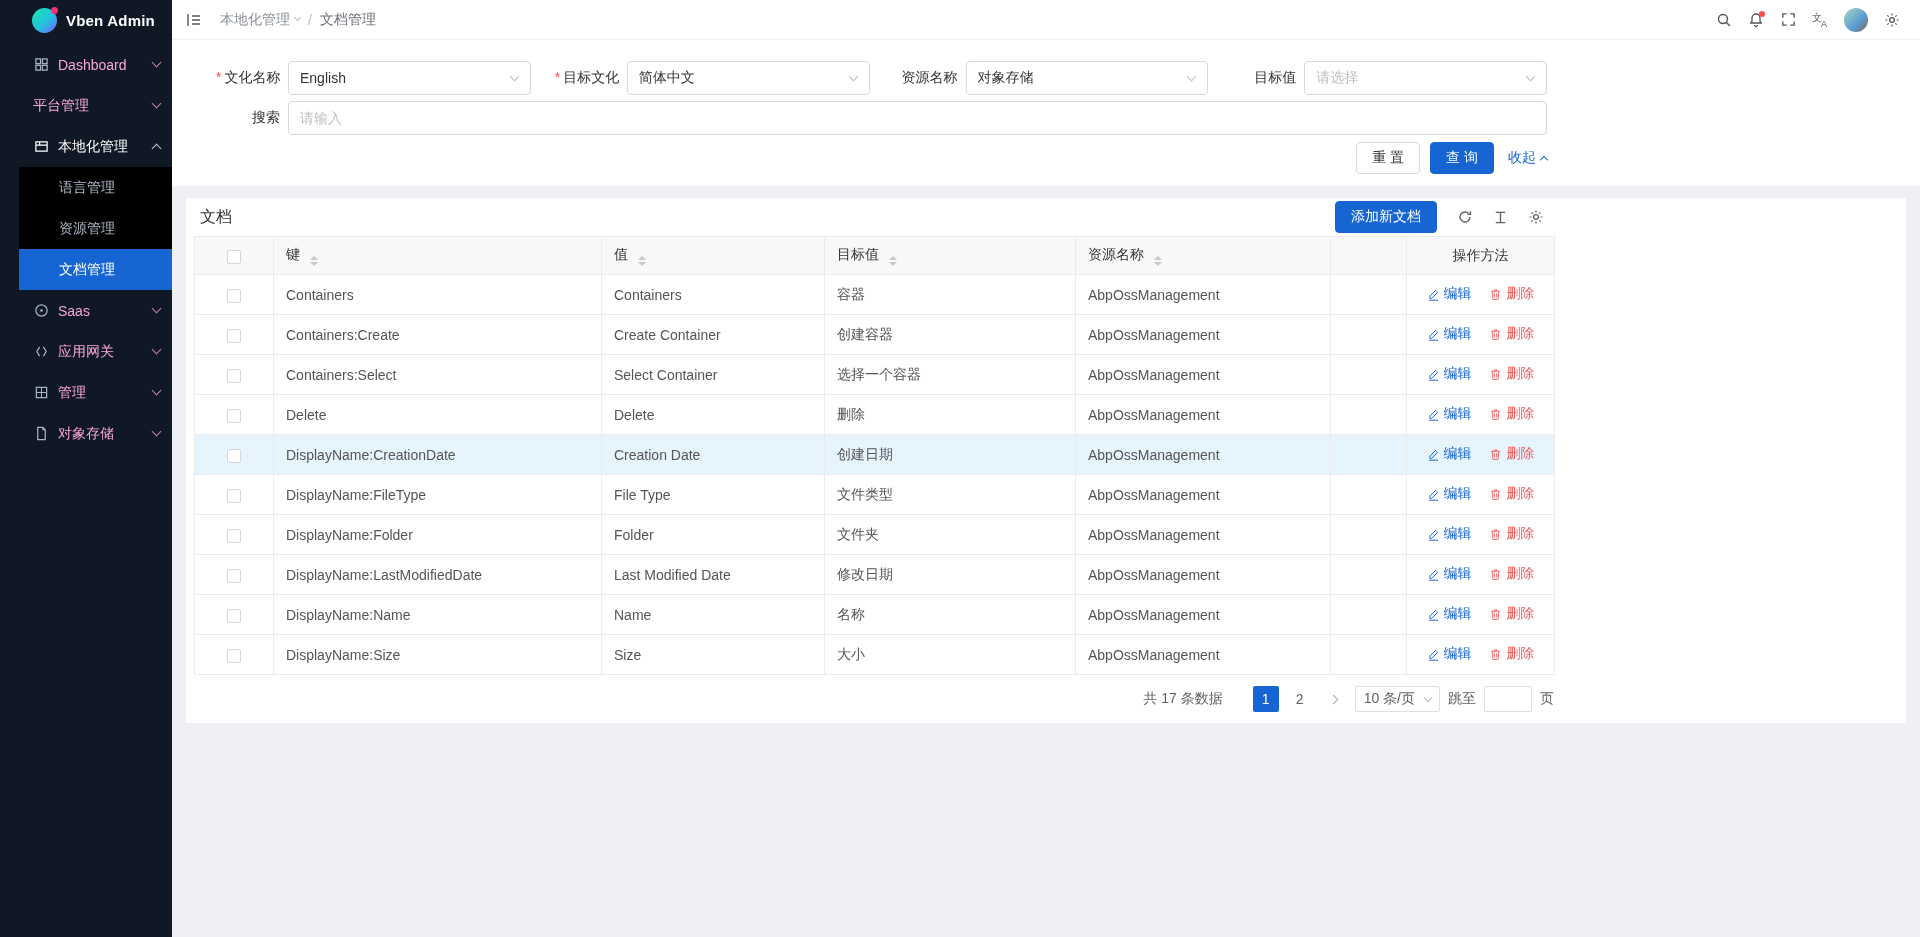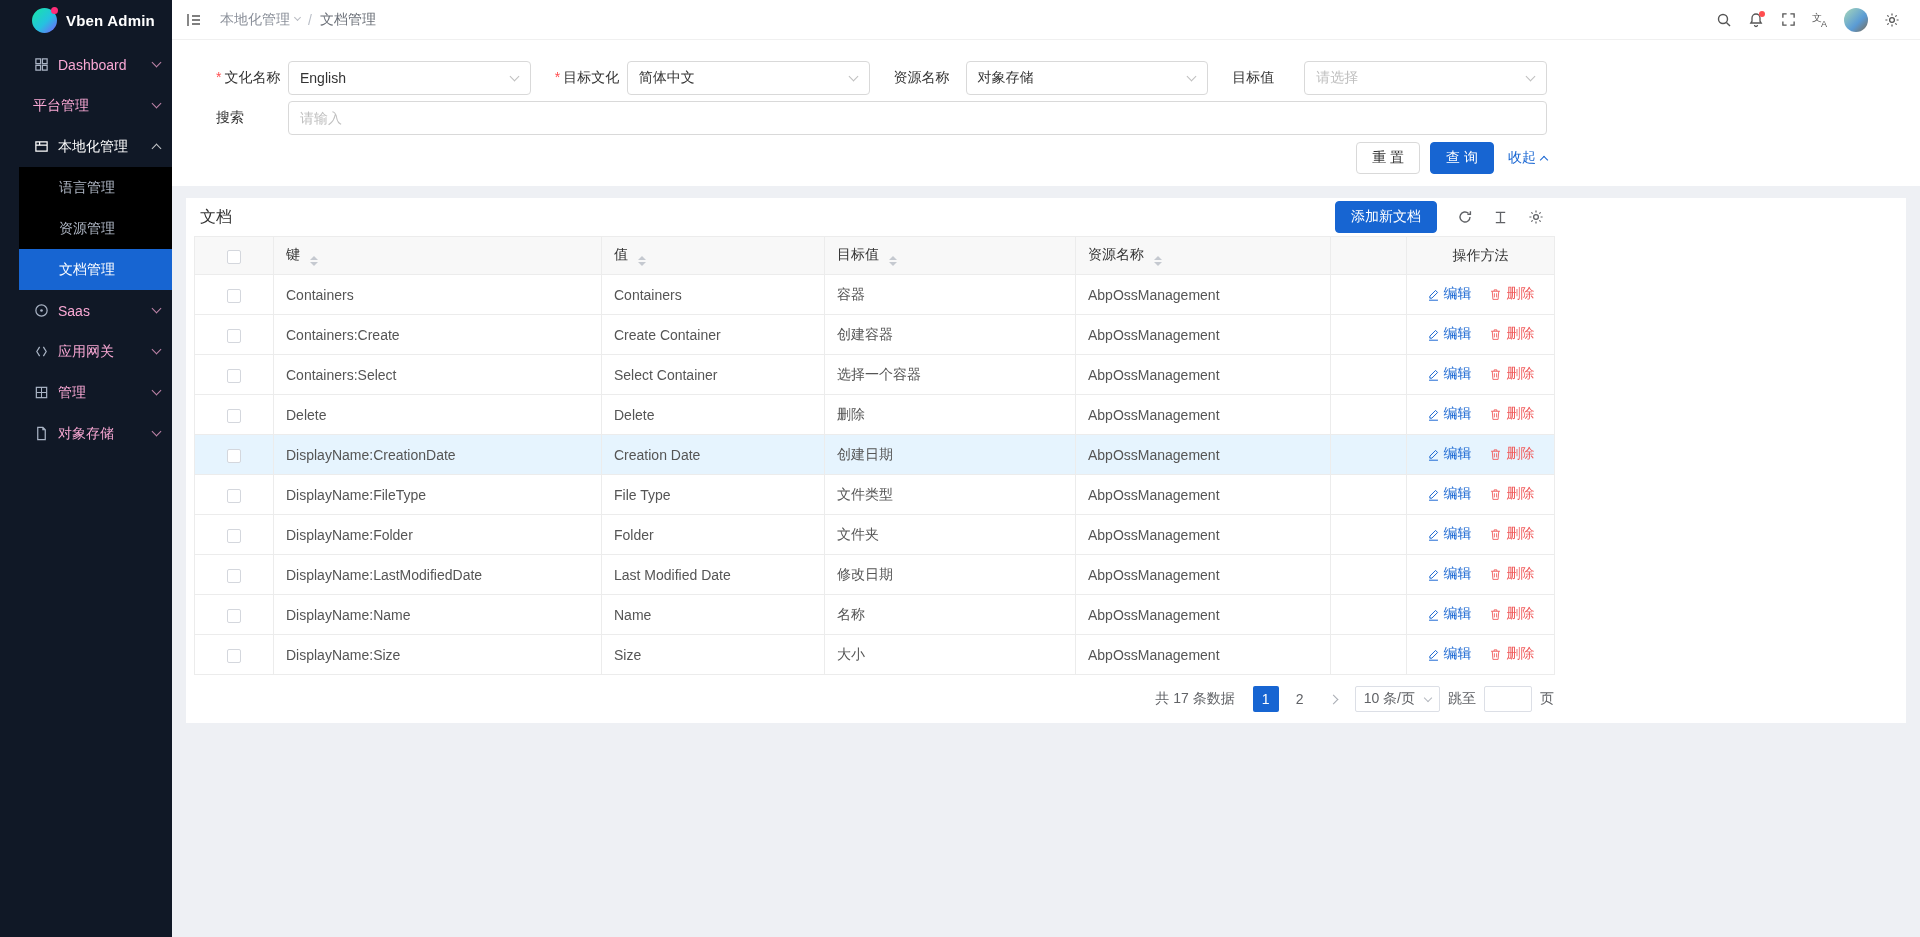--- a/index.html
+++ b/index.html
@@ -48,21 +48,21 @@
   .avatar { width:24px; height:24px; border-radius:50%; margin:0 8px;
     background:linear-gradient(135deg,#a8d8b9 0%,#5a9bd5 60%,#7a6a52 100%); cursor:pointer; flex-shrink:0; }
 
   .content { flex:1; overflow:hidden; }
 
   
   .filter-card { background:#fff; padding:22px 373px 12px 44px; }
   .filter-grid { display:grid; grid-template-columns:repeat(4,1fr); column-gap:24px; row-gap:8px; }
   .form-item { display:flex; align-items:center; height:32px; }
   .form-item.span4 { grid-column:1 / -1; }
-  .flabel { width:64px; flex-shrink:0; text-align:left; margin-right:8px; color:#333; white-space:nowrap; }
+  .flabel { width:64px; flex-shrink:0; text-align:right; margin-right:8px; color:#333; white-space:nowrap; }
   .flabel.required::before { content:"*"; color:#ff4d4f; margin-right:3px; font-family:inherit; }
   .select, .text-input { flex:1; height:32px; border:1px solid #d9d9d9; border-radius:4px; background:#fff;
     display:flex; align-items:center; padding:16px 11px; position:relative; color:#333; cursor:pointer; }
   .select .sel-caret { position:absolute; right:12px; top:11px; width:7px; height:7px;
     border-right:1.3px solid #bfbfbf; border-bottom:1.3px solid #bfbfbf; transform:rotate(45deg); }
   .ph { color:#bfbfbf; }
   input.text-input { cursor:text; font-size:14px; font-family:inherit; outline:none; width:100%; }
   input::placeholder { color:#bfbfbf; }
   .filter-actions { display:flex; align-items:center; justify-content:flex-end; gap:10px; margin-top:8px; }
   .btn { height:32px; padding:0 15px; border-radius:4px; border:1px solid #d9d9d9; background:#fff;
@@ -89,21 +89,21 @@
   .sort { display:inline-flex; flex-direction:column; gap:2px; margin-left:6px; vertical-align:-1px; }
   .sort i { width:0; height:0; border-left:4px solid transparent; border-right:4px solid transparent; }
   .sort .up { border-bottom:4.5px solid #c5c9d0; }
   .sort .dn { border-top:4.5px solid #c5c9d0; }
   .action { display:inline-flex; align-items:center; gap:4px; cursor:pointer; }
   .action.edit { color:var(--accent); margin-right:14px; }
   .action.del { color:var(--danger); }
 
   
   .pager { height:48px; display:flex; align-items:center; justify-content:flex-end; gap:8px; color:#606266; }
-  .pager-total { margin-right:10px; }
+  .pager-total { margin-right:22px; }
   .page-btn { min-width:26px; height:26px; display:inline-flex; align-items:center; justify-content:center;
     border-radius:2px; cursor:pointer; padding:0 4px; }
   .page-btn.active { background:var(--accent); color:#fff; }
   .next-btn { width:26px; height:26px; display:inline-flex; align-items:center; justify-content:center; cursor:pointer; color:#8a8f99; }
   .size-select { height:26px; border:1px solid #dcdfe6; border-radius:2px; display:inline-flex; align-items:center;
     padding:0 24px 0 8px; position:relative; cursor:pointer; color:#606266; }
   .size-select .sel-caret { position:absolute; right:8px; top:8px; width:6px; height:6px;
     border-right:1.2px solid #b4b8bf; border-bottom:1.2px solid #b4b8bf; transform:rotate(45deg); }
   .jump-input { width:48px; height:26px; border:1px solid #dcdfe6; border-radius:2px; outline:none; padding:0 6px; font-family:inherit; }
   svg { display:block; }

